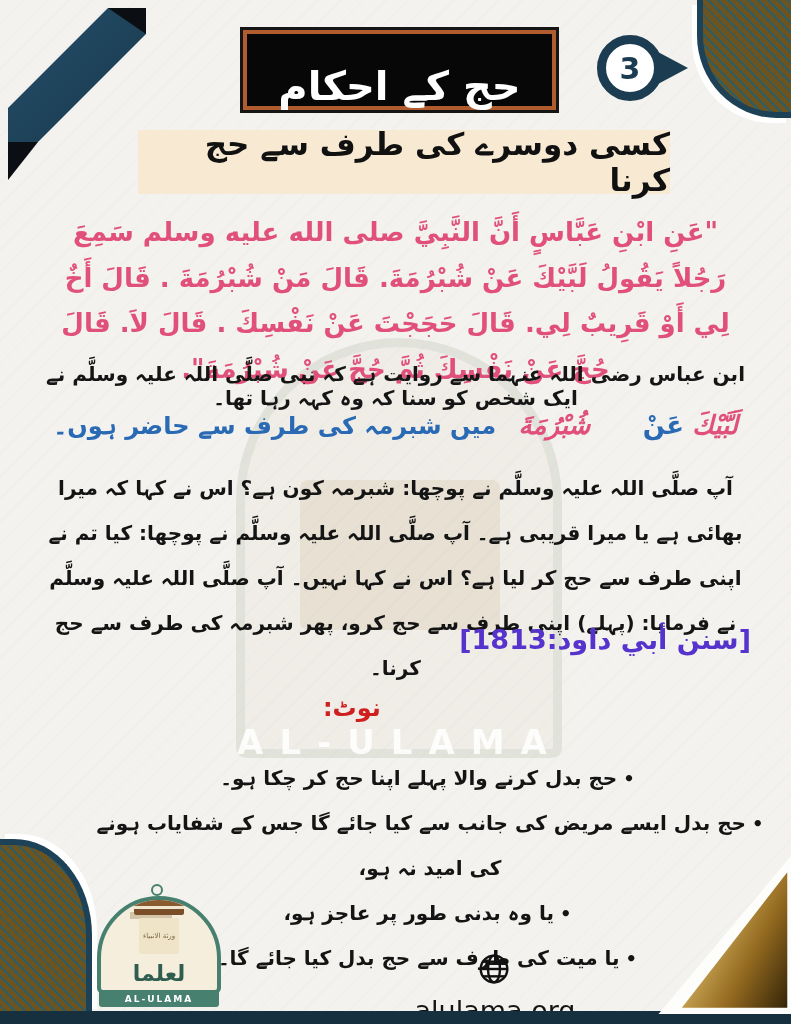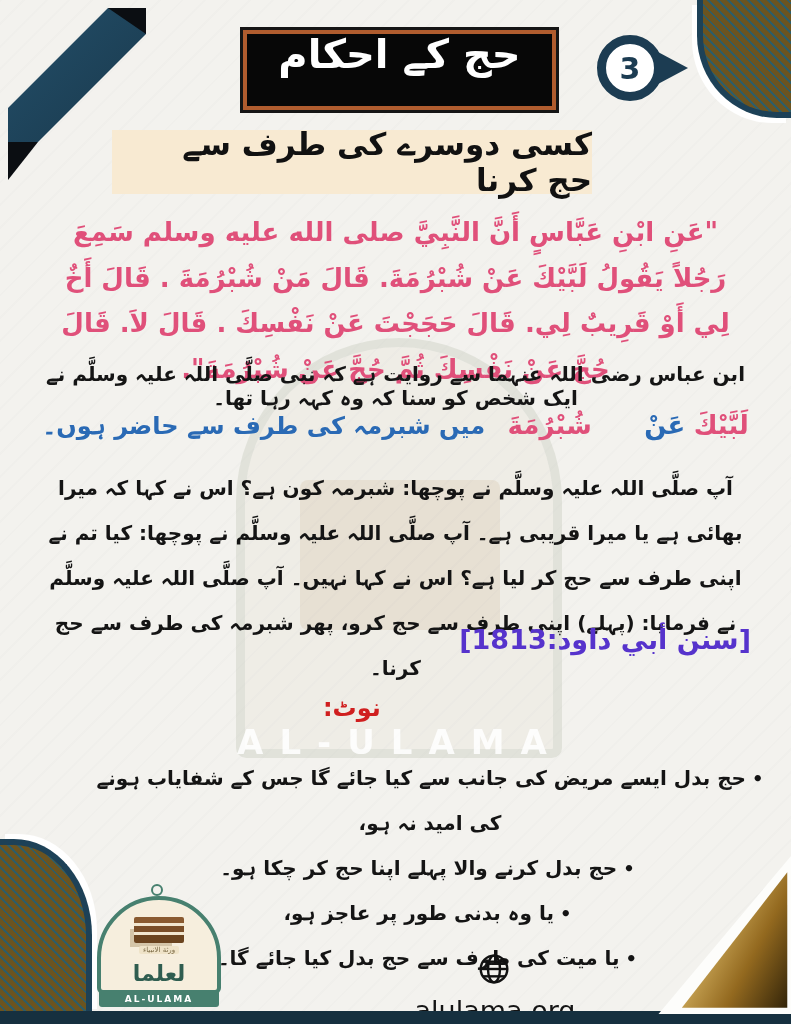--- a/index.html
+++ b/index.html
@@ -42,40 +42,40 @@
     border:9px solid rgba(120,150,130,0.12);
     border-radius:163px 163px 10px 10px;
     background:rgba(205,195,165,0.10); }
   .wm-books { position:absolute; left:300px; top:480px; width:200px; height:150px;
     background:rgba(175,140,85,0.13); border-radius:8px; }
   .wm-text { position:absolute; left:180px; top:722px; width:440px; text-align:center;
     font-size:34px; font-weight:bold; letter-spacing:16px; color:rgba(255,255,255,0.85); }
   
   .title-box { position:absolute; left:243px; top:30px; width:313px; height:80px;
     background:#070707; border:4px solid #b05c2e; box-shadow:0 0 0 3px #151515;
-    display:flex; align-items:flex-start; justify-content:center; }
+    display:flex; align-items:flex-end; justify-content:center; }
   .title-box .t { color:#fff; font-size:40px; font-weight:bold; direction:rtl; line-height:1; }
   .badge { position:absolute; left:597px; top:35px; width:66px; height:66px;
     border-radius:50%; background:#fff; border:9px solid #1c3c52;
     display:flex; align-items:center; justify-content:center; }
   .badge .n { font-size:30px; font-weight:bold; color:#1c3c52; }
   .badge-arrow { position:absolute; left:658px; top:52px; width:0; height:0;
     border-left:30px solid #1c3c52; border-top:16px solid transparent; border-bottom:16px solid transparent; }
-  .subtitle-box { position:absolute; left:112px; top:130px; width:480px; height:64px;
+  .subtitle-box { position:absolute; left:138px; top:130px; width:532px; height:64px;
     background:#f8ead2; display:flex; align-items:center; justify-content:center;padding-left:36px; }
   .subtitle-box .t { color:#111; font-size:31px; font-weight:bold; direction:rtl; }
   
   .hadith-ar { position:absolute; left:48px; top:210px; width:695px;
     direction:rtl; text-align:center; color:#e0507a; font-size:26px; font-weight:bold;
     line-height:1.75; }
   .narration { position:absolute; left:40px; top:362px; width:711px;
     direction:rtl; text-align:center; color:#151515; font-size:20px; font-weight:bold; }
   .talbiyah { position:absolute; left:40px; top:410px; width:711px;
     direction:rtl; text-align:center; font-size:24px; font-weight:bold; }
-  .talbiyah .ar-pink { color:#e0507a; font-size:26px; }
+  .talbiyah .ar-pink { color:#e0507a; font-size:26px;font-style:italic; }
   .talbiyah .ar-blue { color:#2a6ab5; font-size:26px;margin-left:44px; }
   .talbiyah .ur-blue { color:#2a6ab5; margin-right:14px; }
   .body-ur { position:absolute; left:42px; top:466px; width:707px;
     direction:rtl; text-align:center; color:#141414; font-size:20px; font-weight:bold;
     line-height:2.25; }
   .reference { position:absolute; left:40px; top:624px; width:711px;
     direction:rtl; text-align:right; color:#5633cc; font-size:27px; font-weight:bold; }
   
   .note-line { position:absolute; left:155px; top:694px; width:630px;
     display:flex; align-items:center; gap:20px; padding-left:168px; }
@@ -90,21 +90,21 @@
   .logo { position:absolute; left:97px; top:888px; width:124px; height:122px; }
   .logo-crescent { position:absolute; left:54px; top:-4px; width:12px; height:12px;
     border:2px solid #47806f; border-radius:50%; background:transparent; }
   .logo-dome { position:absolute; left:0; top:8px; width:124px; height:98px;
     background:#f6eedd; border:4px solid #47806f; border-radius:62px 62px 6px 6px;
     display:flex; flex-direction:column; align-items:center; justify-content:flex-end; overflow:hidden; }
   .logo-books { width:50px; height:26px; border-radius:2px;
     background:linear-gradient(180deg,#8a5a30 0 6px,#f1e6cf 6px 9px,#7a4e28 9px 15px,#f1e6cf 15px 18px,#6b441f 18px 26px);
     box-shadow:-8px 8px 0 -4px rgba(150,120,70,0.35); }
   .logo-banner-sm { margin-top:3px; font-size:7px; color:#7a6a45; background:#efe3c8;
-    padding:0 4px; border-radius:2px; direction:rtl; }
+    padding:14px 4px; border-radius:2px; direction:rtl; }
   .logo-arabic { font-size:22px; font-weight:bold; color:#2f5d50; direction:rtl; line-height:1.1; margin-bottom:4px;margin-top:8px; }
   .logo-band { position:absolute; left:2px; top:102px; width:120px; height:17px;
     background:#47806f; border-radius:3px; display:flex; align-items:center; justify-content:center; }
   .logo-band .t { color:#fff; font-size:9px; font-weight:bold; letter-spacing:2px; }
   .footer-row { position:absolute; left:225px; top:952px; width:540px; height:52px;
     display:flex; align-items:center; gap:9px;flex-direction:column; }
   .site-text { font-size:27px; color:#141414; }
   .icon-circle { width:37px; height:37px; border-radius:50%;
     display:flex; align-items:center; justify-content:center; flex-shrink:0; }
   .ic-yt { background:#ed1d24; }
@@ -155,25 +155,25 @@
   </div>
 
   <div class="body-ur">آپ صلَّی اللہ علیہ وسلَّم نے پوچھا: شبرمہ کون ہے؟ اس نے کہا کہ میرا بھائی ہے یا میرا قریبی ہے۔ آپ صلَّی اللہ علیہ وسلَّم نے پوچھا: کیا تم نے اپنی طرف سے حج کر لیا ہے؟ اس نے کہا نہیں۔ آپ صلَّی اللہ علیہ وسلَّم نے فرمایا: (پہلے) اپنی طرف سے حج کرو، پھر شبرمہ کی طرف سے حج کرنا۔</div>
   <div class="reference">[سنن أبي داود:1813]</div>
 
   <div class="note-line">
     <div class="note-label">نوٹ:</div>
   </div>
 
   <div class="bullets">
+    <div class="bullet-row">
+      <span class="bullet-dot">•</span><span>حج بدل کرنے والا پہلے اپنا حج کر چکا ہو۔</span>
+    </div>
     <div class="bullet-row wide">
       <span class="bullet-dot">•</span><span>حج بدل ایسے مریض کی جانب سے کیا جائے گا جس کے شفایاب ہونے کی امید نہ ہو،</span>
-    </div>
-    <div class="bullet-row">
-      <span class="bullet-dot">•</span><span>حج بدل کرنے والا پہلے اپنا حج کر چکا ہو۔</span>
     </div>
     <div class="bullet-row">
       <span class="bullet-dot">•</span><span>یا وہ بدنی طور پر عاجز ہو،</span>
     </div>
     <div class="bullet-row">
       <span class="bullet-dot">•</span><span>یا میت کی طرف سے حج بدل کیا جائے گا۔</span>
     </div>
   </div>
 
   <div class="logo">

